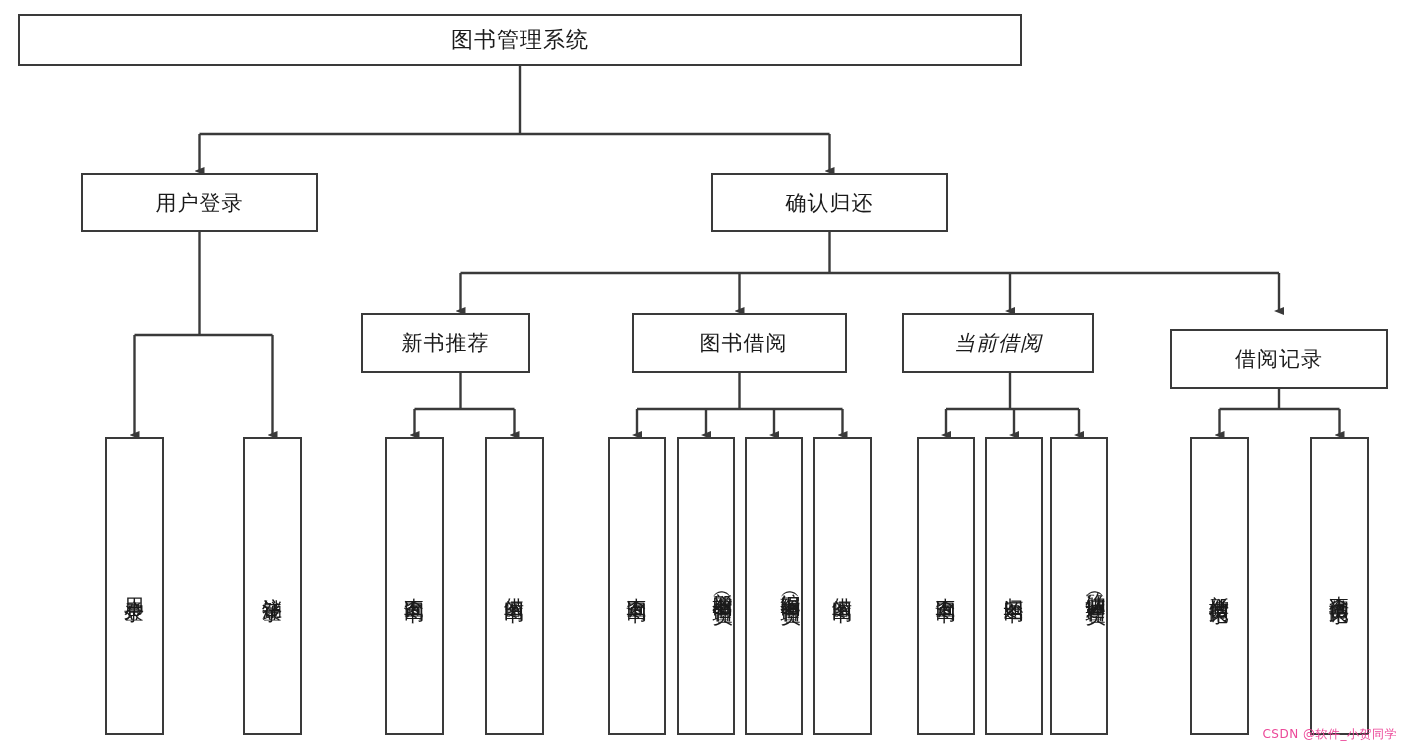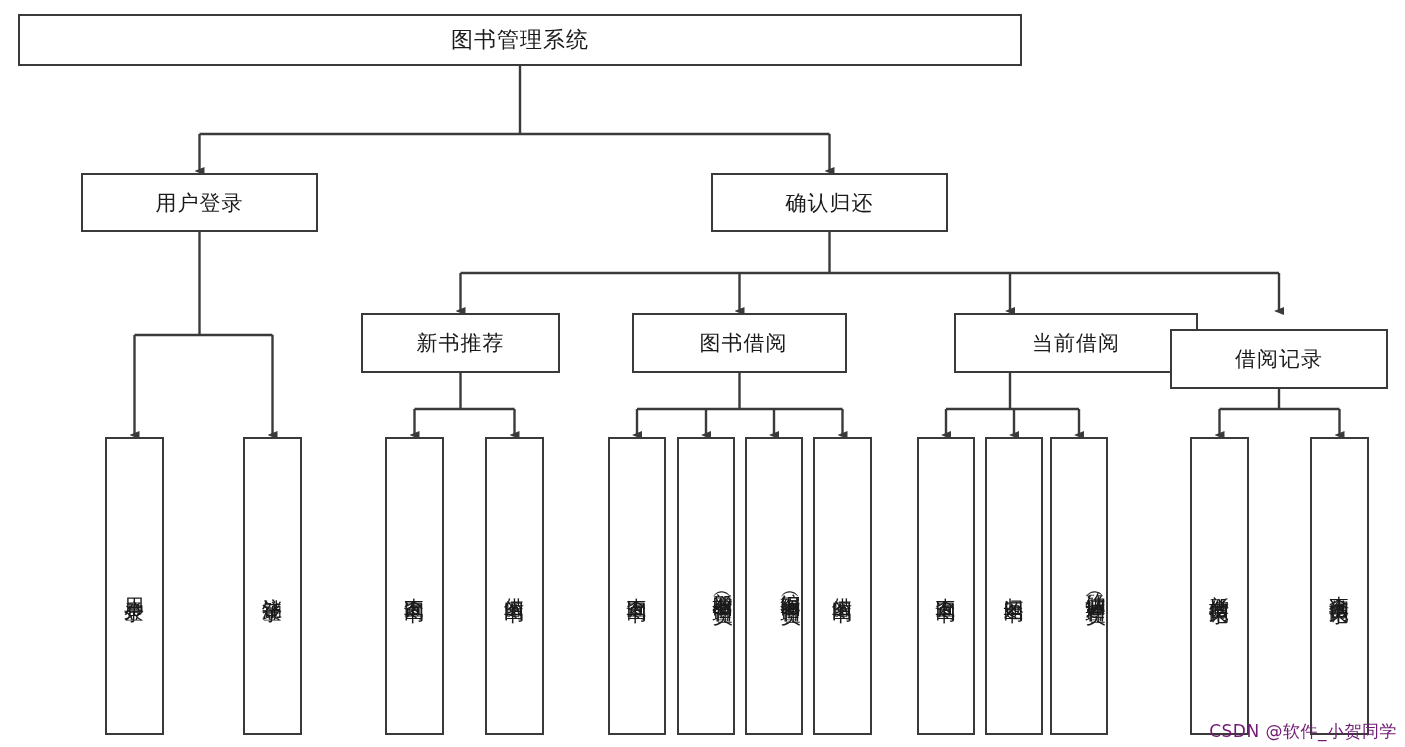--- a/index.html
+++ b/index.html
@@ -30,22 +30,22 @@
     letter-spacing:2px;
     line-height:1.0;
     padding:6px 0;
     justify-content:center;
     align-items:center;
   }
   .node.leaf.top-align{align-items:flex-start;}
   .watermark{
     position:absolute;
     right:8px;bottom:4px;
-    color:#701a75;
-    font-size:17px;
+    color:#ec4899;
+    font-size:12px;
     letter-spacing:0.5px;
     white-space:nowrap;
     pointer-events:none;
   }
 </style>
 </head>
 <body>
 
 <div id="canvas">
   <svg class="wires" viewBox="0 0 1405 747">
@@ -93,27 +93,27 @@
   <div id="node-layer">
       <div class="node root" style="left: 18px; top: 14px; width: 1004px; height: 52px;">
         <span>图书管理系统</span>
       </div>
       <div class="node h-node" style="left: 81px; top: 173px; width: 237px; height: 59px;">
         <span>用户登录</span>
       </div>
       <div class="node h-node" style="left: 711px; top: 173px; width: 237px; height: 59px;">
         <span>确认归还</span>
       </div>
-      <div class="node h-node" style="left: 361px; top: 313px; width: 199px; height: 60px;">
+      <div class="node h-node" style="left: 361px; top: 313px; width: 169px; height: 60px;">
         <span>新书推荐</span>
       </div>
       <div class="node h-node" style="left: 632px; top: 313px; width: 215px; height: 60px; padding-left: 8px;">
         <span>图书借阅</span>
       </div>
-      <div class="node h-node" style="left: 954px; top: 313px; width: 244px; height: 60px;">
+      <div class="node h-node" style="left: 902px; top: 313px; width: 192px; height: 60px; font-style: italic;">
         <span>当前借阅</span>
       </div>
       <div class="node h-node" style="left: 1170px; top: 313px; width: 218px; height: 60px; margin-top: 16px;">
         <span>借阅记录</span>
       </div>
       <div class="node leaf" style="left: 105px; top: 437px; width: 59px; height: 298px;">
         <span>用户登录</span>
       </div>
       <div class="node leaf" style="left: 243px; top: 437px; width: 59px; height: 298px;">
         <span>注销登录</span>

